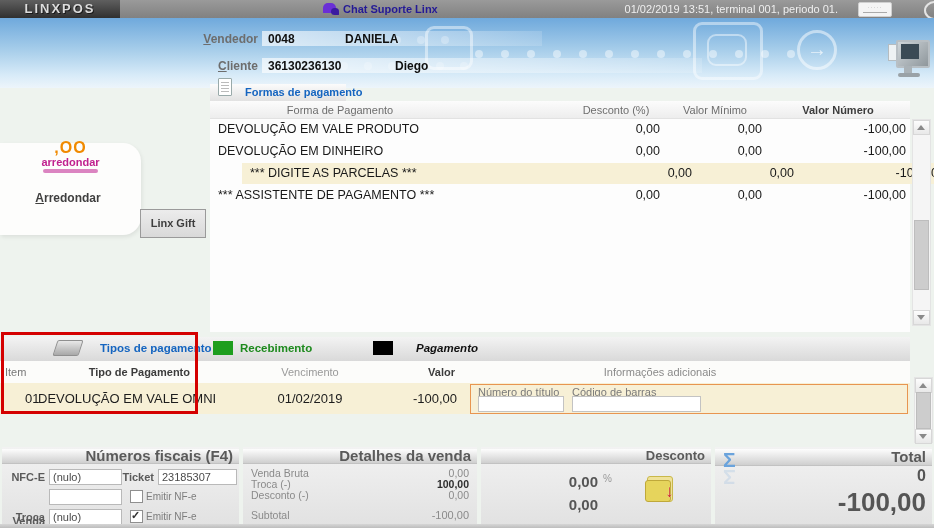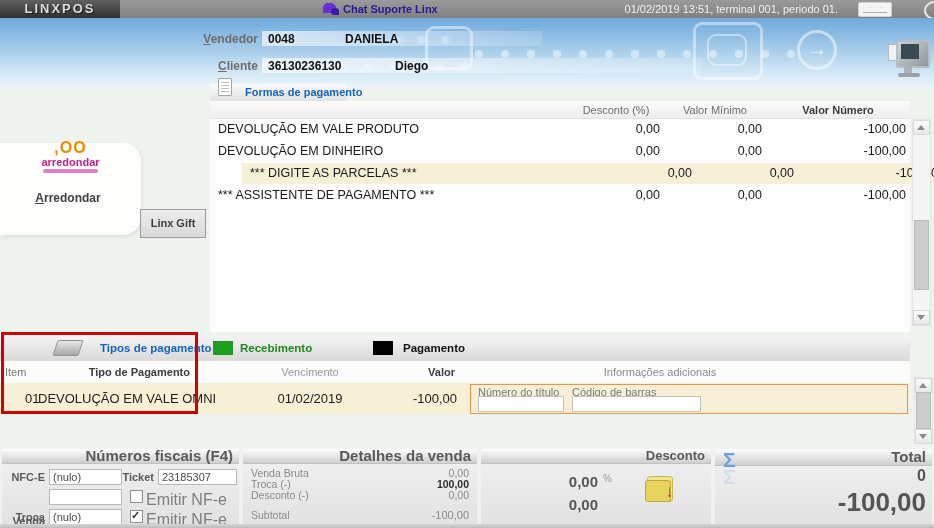--- a/index.html
+++ b/index.html
@@ -88,21 +88,21 @@
   .redrect{left:1px;top:332px;width:197px;height:82px;border:3px solid #d40000;box-sizing:border-box;background:transparent;}
 
   
   .panel{top:447px;height:77px;background:linear-gradient(180deg,#f2f2f2,#e2e2e2);}
   .phead{position:absolute;left:0;top:2px;right:0;height:15px;background:linear-gradient(180deg,#fdfdfd,#cfcfcf);
     border-bottom:1px solid #c2c2c2;color:#5a5a5a;font-weight:bold;font-size:15px;text-align:right;padding-right:6px;box-sizing:border-box;line-height:14px;}
   .flabel{position:absolute;font-weight:bold;font-size:11px;color:#5a5a5a;text-align:right;}
   .finput{position:absolute;height:14px;border:1px solid #b9b9b9;background:#fff;font-size:11px;color:#4a4a4a;padding:0 3px;font-family:"Liberation Sans",sans-serif;}
   .cb{position:absolute;width:11px;height:11px;border:1px solid #8f8f8f;background:#fff;}
   .cb.checked::after{content:"✓";position:absolute;left:0px;top:-2px;font-size:11px;font-weight:bold;color:#333;}
-  .cblabel{position:absolute;font-size:16px;color:#7d7d7d;white-space:nowrap;}
+  .cblabel{position:absolute;font-size:10px;color:#7d7d7d;white-space:nowrap;}
   .dlabel{position:absolute;left:8px;font-size:10.5px;color:#8a8a8a;}
   .dval{position:absolute;right:8px;font-size:10.5px;color:#8a8a8a;text-align:right;}
   .dval.strong{color:#2e2e2e;font-weight:bold;}
   .big{font-weight:bold;color:#555;}
   .sigma{position:absolute;left:8px;top:1px;color:#6aa3dc;font-weight:bold;font-size:21px;}
   .sigma-refl{position:absolute;left:8px;top:18px;color:#6aa3dc;font-weight:bold;font-size:21px;opacity:.18;transform:scaleY(-1);}
   .disc-icon{position:absolute;left:164px;top:27px;width:34px;height:32px;}
   .disc-n1{position:absolute;left:2px;top:2px;width:24px;height:24px;background:#efe299;border:1px solid #c9b84a;border-radius:3px;}
   .disc-n2{position:absolute;left:0px;top:6px;width:24px;height:20px;background:#e6d45c;border:1px solid #bfa83a;border-radius:3px;}
   .disc-arrow{position:absolute;left:20px;top:8px;color:#cc2222;font-weight:bold;font-size:17px;text-shadow:0 0 1px #fff;}
@@ -188,20 +188,21 @@
   <div class="abs arr-sub"></div>
   <div class="abs arr-label">Arredondar</div>
   <div class="abs linxgift">Linx Gift</div>
 
   <div class="abs formas-tab">
     <div class="paper-icon"></div>
     <div class="formas-title">Formas de pagamento</div>
   </div>
   <div class="abs formas-area"></div>
   <div class="abs formas-head">
+    <div class="fh" style="left:30px;width:200px;">Forma de Pagamento</div>
     <div class="fh" style="left:346px;width:120px;">Desconto (%)</div>
     <div class="fh" style="left:445px;width:120px;">Valor Mínimo</div>
     <div class="fh" style="left:568px;width:120px;color:#3c3c3c;font-weight:bold;">Valor Número</div>
   </div>
 
   <div class="abs" style="left:210px;top:119px;width:700px;height:86px;">
     <div class="frow" style="top:0;">
       <span class="fcell-name">DEVOLUÇÃO EM VALE PRODUTO</span>
       <span class="fcell-num" style="left:330px;width:120px;">0,00</span>
       <span class="fcell-num" style="left:432px;width:120px;">0,00</span>
@@ -236,21 +237,21 @@
         <i class="tri-down"></i>
       </div>
   </div>
 
   <div class="abs tipos-bar">
     <div class="card-icon"></div>
     <div class="tipos-title">Tipos de pagamento</div>
     <div class="legend-swatch" style="left:213px;background:#1e9e1e;"></div>
     <div class="legend-label" style="left:240px;color:#1e8a1e;">Recebimento</div>
     <div class="legend-swatch" style="left:373px;background:#000;"></div>
-    <div class="legend-label" style="left:403px;color:#111;">Pagamento</div>
+    <div class="legend-label" style="left:416px;color:#111;font-style:italic;">Pagamento</div>
   </div>
   <div class="abs tipos-cols">
     <div class="tc" style="left:5px;color:#777;">Item</div>
     <div class="tc" style="left:60px;width:130px;text-align:right;color:#3c3c3c;font-weight:bold;">Tipo de Pagamento</div>
     <div class="tc" style="left:250px;width:120px;text-align:center;color:#999;">Vencimento</div>
     <div class="tc" style="left:375px;width:80px;text-align:right;color:#3c3c3c;font-weight:bold;">Valor</div>
     <div class="tc" style="left:540px;width:240px;text-align:center;color:#8a8a8a;">Informações adicionais</div>
   </div>
   <div class="abs tipos-row">
     <span class="tr-txt" style="left:25px;">01</span>

